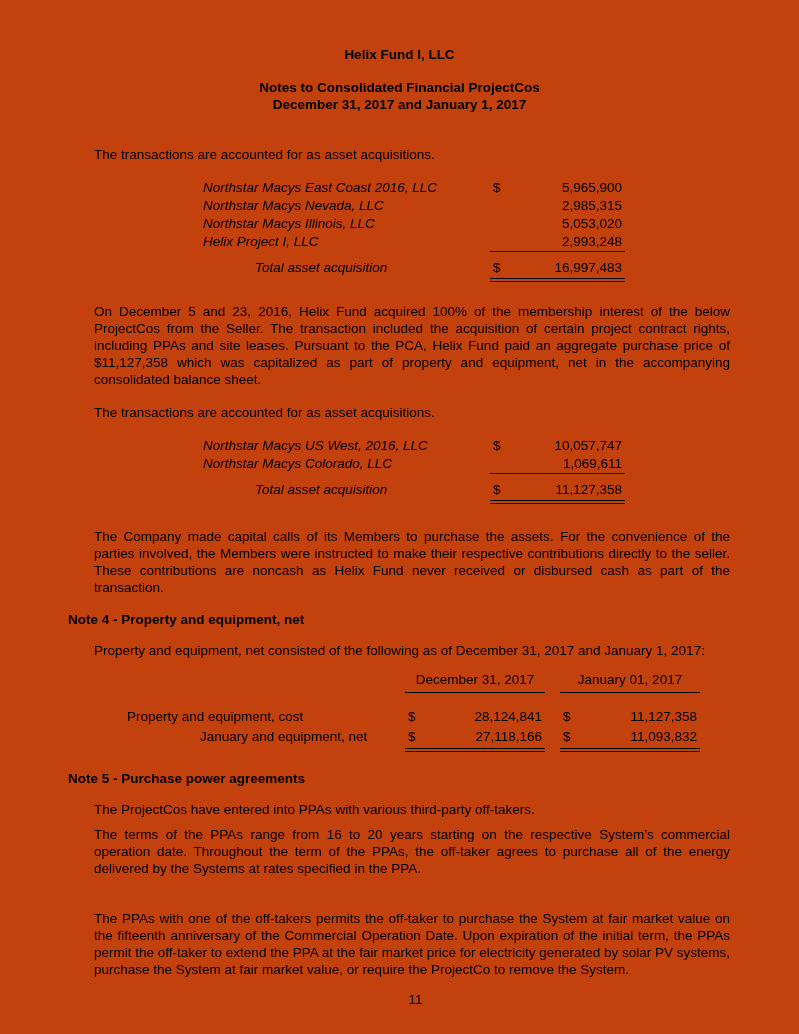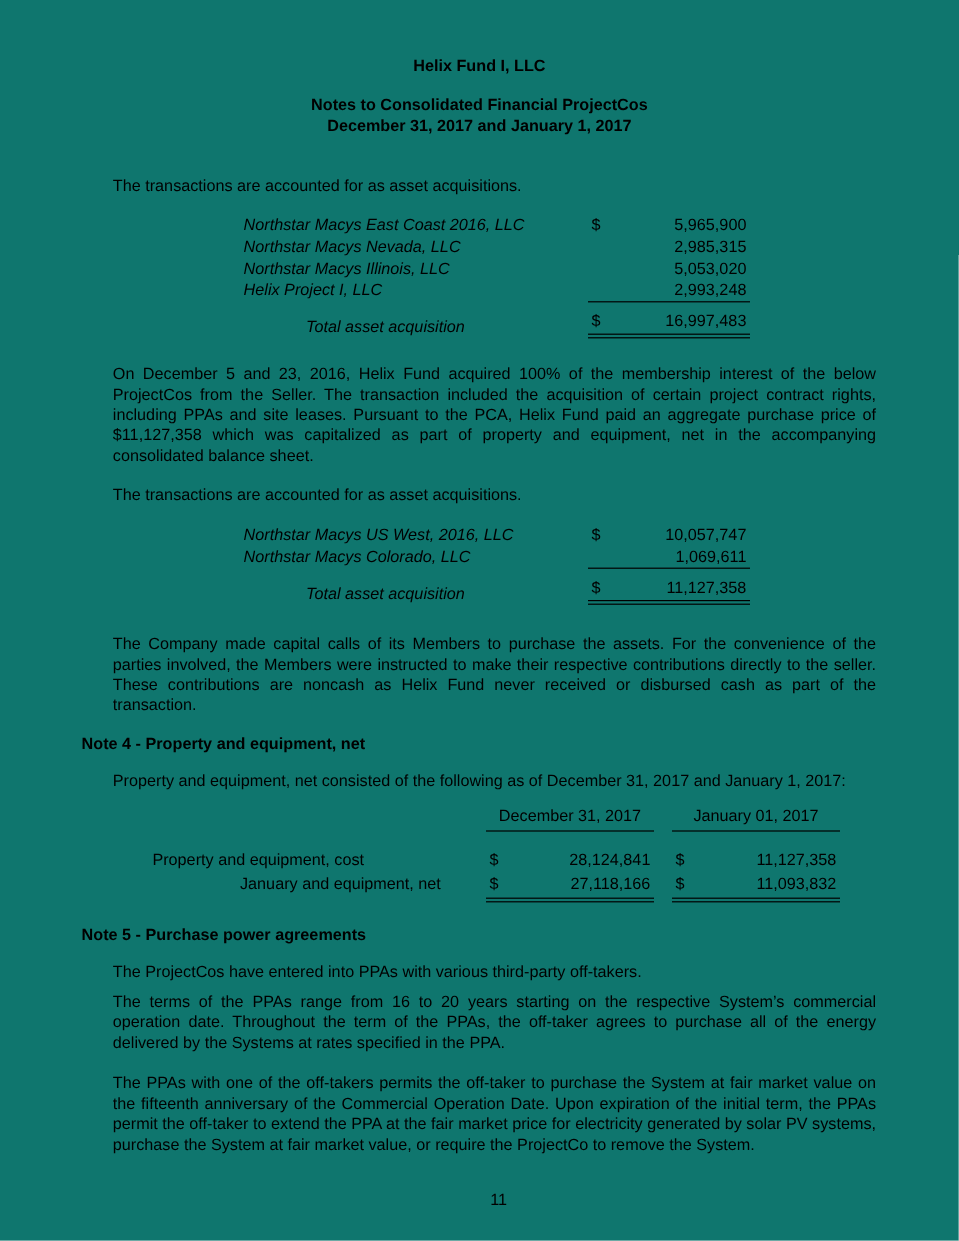--- a/index.html
+++ b/index.html
@@ -1,19 +1,19 @@
 <!DOCTYPE html>
 <html><head>
 <meta charset="utf-8">
 <style>
   html,body { margin:0; padding:0; background:#ffffff; }
   .page {
     position:relative;
     width:799px; height:1034px;
-    background:#0f766e;
+    background:#c2410c;
     box-sizing:border-box;
     font-family:"Liberation Sans", sans-serif;
     font-size:13.5px;
     line-height:17px;
     color:#000;
     overflow:hidden;
   }
   .center { text-align:center; }
 
   .doc-header { padding-top:46px; }
@@ -26,32 +26,32 @@
   .intro2 { margin-top:16px; }
   .para-acq { margin-top:21px; }
   .para-capital { margin-top:24px; }
 
   .note-heading { margin-left:68px; font-weight:bold; }
   .note4-heading { margin-top:15px; }
   .note5-heading { margin-top:18px; }
   .note4-para { margin-top:14px; }
   .note5-para1 { margin-top:14px; }
   .note5-para2 { margin-top:8px; }
-  .note5-para3 { margin-top:17px; }
+  .note5-para3 { margin-top:33px; }
 
   
   .stbl { margin-left:203px; width:422px; margin-top:16px; }
   .strow { display:flex; line-height:18px; }
   .strow .lbl { width:287px;font-style:italic; }
   .strow .amt {
     width:129px; display:flex; justify-content:space-between;
     padding:0 3px;
   }
   .rule-below .amt { border-bottom:1.5px solid #000; }
-  .strow.total { margin-top:7px;align-items:flex-end; }
+  .strow.total { margin-top:7px; }
   .strow.total .tlabel { padding-left:52px; box-sizing:border-box; }
   .amt.dbl { border-bottom:4px double #000; padding-bottom:1px; }
 
   
   .ptbl { margin-left:127px; width:576px; margin-top:12px; }
   .pthead { display:flex; margin-bottom:14px; }
   .ptrow { display:flex; line-height:20px; }
   .plbl { width:278px; }
   .plbl.indent { padding-left:73px; box-sizing:border-box; }
   .pcol {

